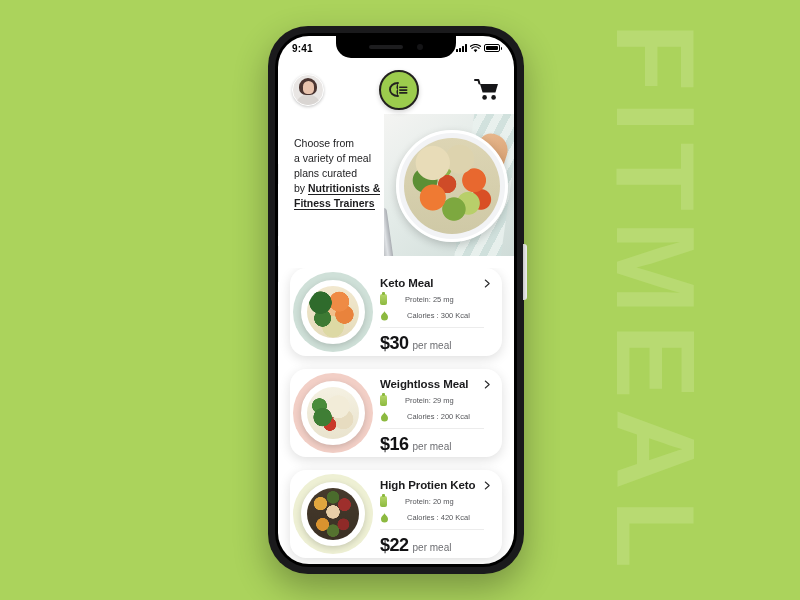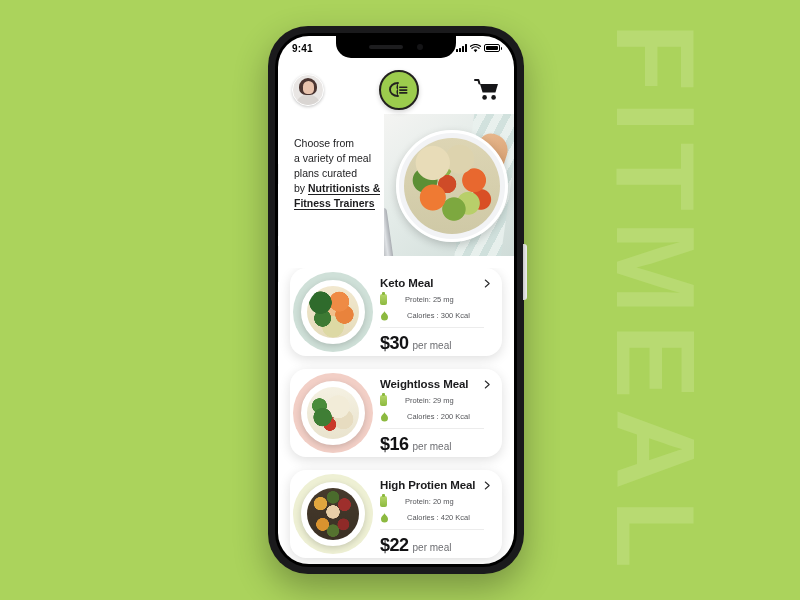--- a/index.html
+++ b/index.html
@@ -574,21 +574,21 @@
           </div>
           <div class="meal-card">
     <div class="meal-thumb">
       <div class="thumb-blob" style="background: rgb(238, 240, 212);"></div>
       <div class="thumb-bowl">
         <div class="inner food-protein"></div>
       </div>
     </div>
     <div class="meal-body">
       <div class="meal-title-row">
-        <div class="meal-title">High Protien Meal</div>
+        <div class="meal-title">High Protien Keto</div>
         <svg class="chevron" viewBox="0 0 9 9">
           <path d="M2.3 1 L6.2 4.5 L2.3 8" stroke="#2a2a2c" stroke-width="1.1" fill="none" stroke-linecap="round" stroke-linejoin="round"></path>
         </svg>
       </div>
       <div class="nutri-row">
         <div class="icon-protein"></div>
         <div class="nutri-text">Protein: 20 mg</div>
       </div>
       <div class="nutri-row">
         <svg class="icon-calorie" viewBox="0 0 9 11">

